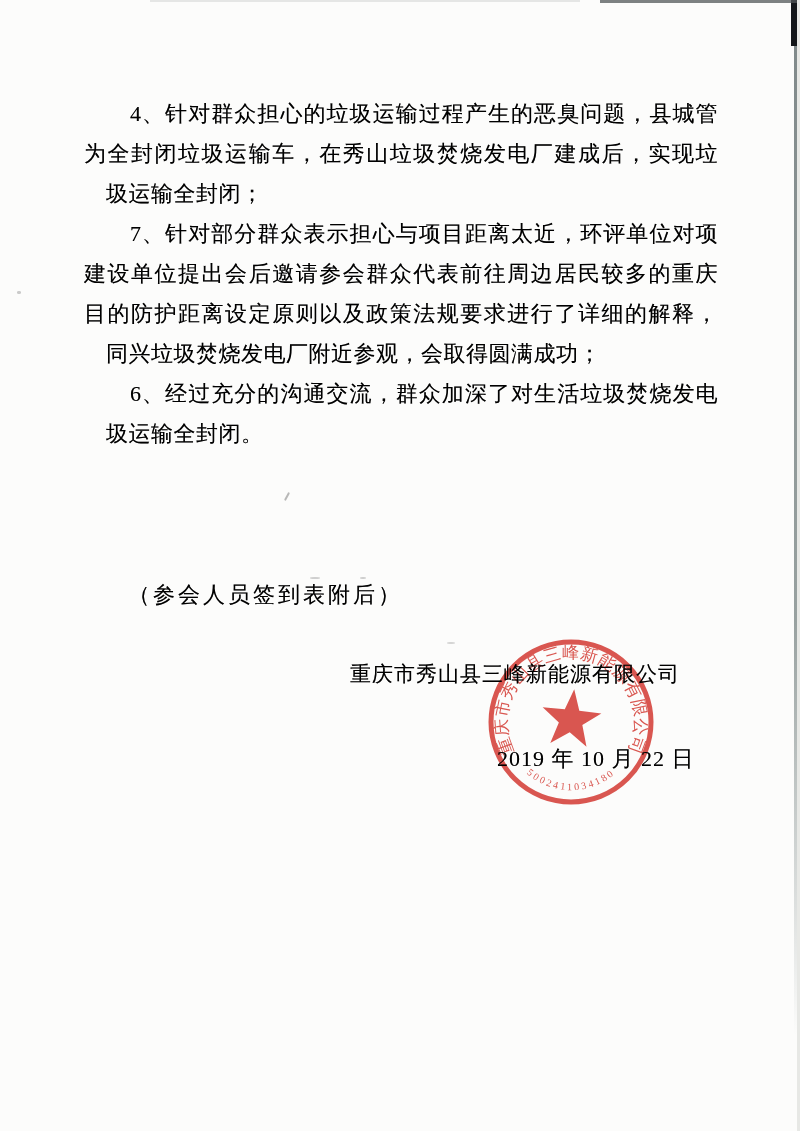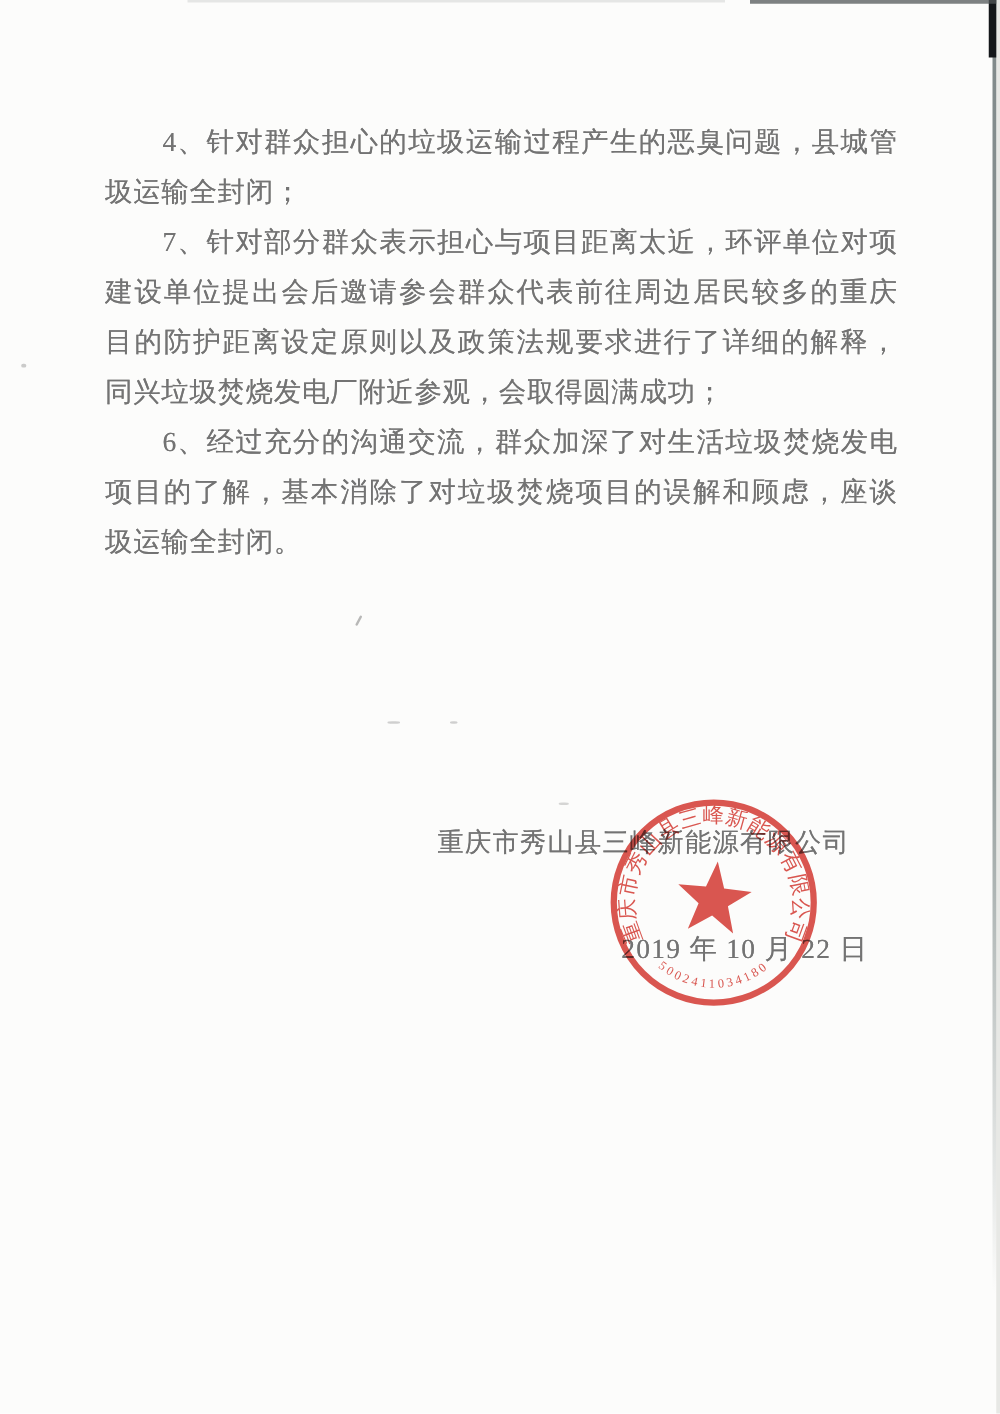--- a/index.html
+++ b/index.html
@@ -1,26 +1,26 @@
 <!DOCTYPE html>
 <html><head>
 <meta charset="utf-8">
 <style>
   html,body{margin:0;padding:0;}
   .page{
     position:relative;width:800px;height:1131px;background:#fcfcfb;overflow:hidden;
-    font-family:"Liberation Serif","DejaVu Serif",serif;color:#737373;
+    font-family:"Liberation Serif","DejaVu Serif",serif;color:#000000;
   }
   .bodytext{
     position:absolute;left:84px;top:94px;width:634px;
     font-size:22px;line-height:40px;letter-spacing:.5px;
     text-shadow:0 0 .4px rgba(60,60,60,.55);
   }
   .line{height:40px;text-align:justify;text-align-last:justify;overflow:hidden;}
-  .line.short{text-align-last:left;}
+  .line.short{text-align-last:left;margin-left:22px;}
   .line.indent{padding-left:46px;}
   .note{
     position:absolute;left:128px;top:580px;font-size:22px;letter-spacing:3px;
     text-shadow:0 0 .4px rgba(60,60,60,.55);
   }
   .company{
     position:absolute;left:350px;top:660px;font-size:21px;letter-spacing:1px;
     text-shadow:0 0 .4px rgba(60,60,60,.55);
   }
   .dateline{
@@ -45,32 +45,33 @@
   .sp4{left:360px;top:577px;width:6px;height:2px;opacity:.45;}
   .sp5{left:447px;top:642px;width:8px;height:2px;opacity:.4;}
 </style>
 </head>
 <body>
 
 <div class="page">
 
   <div class="bodytext">
     <div class="line indent">4、针对群众担心的垃圾运输过程产生的恶臭问题，县城管</div>
+    <div class="line">为全封闭垃圾运输车，在秀山垃圾焚烧发电厂建成后，实现垃</div>
     <div class="line short">圾运输全封闭；</div>
 
     <div class="line indent">7、针对部分群众表示担心与项目距离太近，环评单位对项</div>
     <div class="line">建设单位提出会后邀请参会群众代表前往周边居民较多的重庆</div>
     <div class="line">目的防护距离设定原则以及政策法规要求进行了详细的解释，</div>
     <div class="line short">同兴垃圾焚烧发电厂附近参观，会取得圆满成功；</div>
 
     <div class="line indent">6、经过充分的沟通交流，群众加深了对生活垃圾焚烧发电</div>
-    <div class="line">项目的了解，基本消除了对垃圾焚烧项目的误解和顾虑，座谈</div>
     <div class="line short">圾运输全封闭。</div>
   </div>
 
+  <div class="note">（参会人员签到表附后）</div>
 
   <div class="company">重庆市秀山县三峰新能源有限公司</div>
 
   <div class="dateline">2019 年 10 月 22 日</div>
 
   <div class="stamp">
     <svg viewBox="0 0 180 180" width="180" height="180">
       <defs>
         <path id="ringPath" d="M 32 117 A 64 64 0 1 1 148 117" fill="none"></path>
         <path id="codePath" d="M 38 134 A 68 68 0 0 0 142 134" fill="none"></path>

